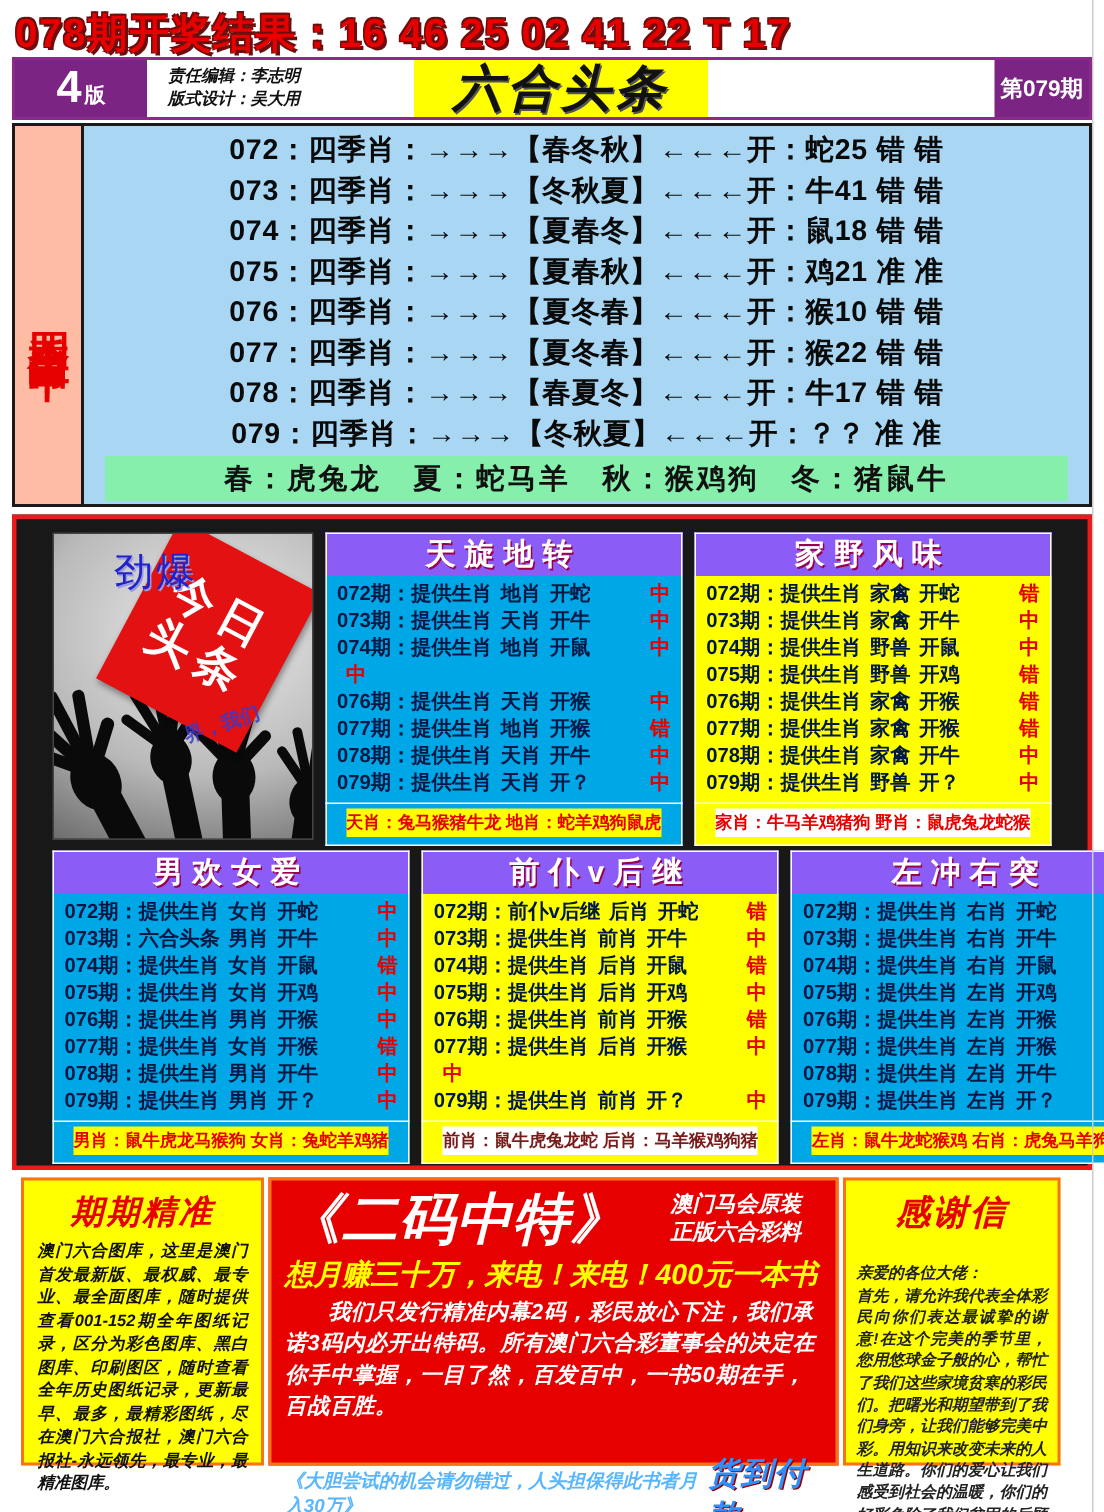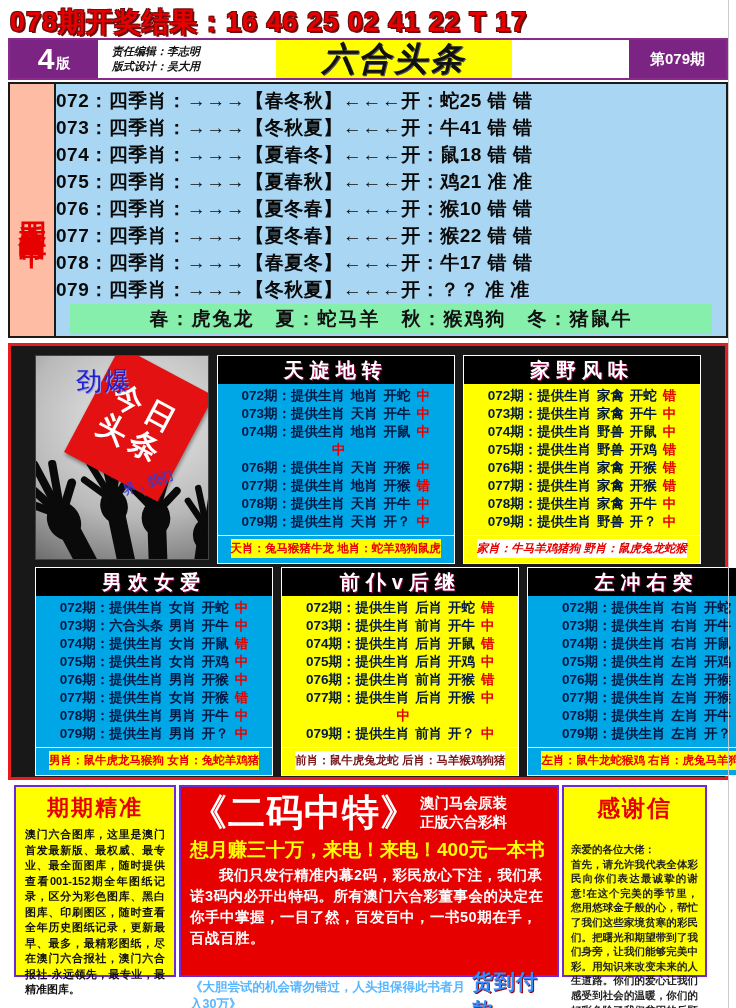--- a/index.html
+++ b/index.html
@@ -14,35 +14,35 @@
 
   
   .masthead { margin:2px 8px 0 8px; height:42px; border:2px solid #8a2a8a;
     background:#fff; display:flex; align-items:stretch; }
   .pagebox { width:88px; background:#7b2483; color:#fff; display:flex;
     align-items:center; justify-content:center; }
   .pagebox .num { font-size:30px; font-weight:bold; line-height:1; }
   .pagebox .suf { font-size:14px; font-weight:bold; margin:10px 0 0 2px; }
   .credits { width:178px; padding:4px 0 0 14px; font-size:11px; font-weight:bold;
     font-style:italic; color:#111; line-height:15px; }
-  .titlebox { width:236px; background:#ffff00; display:flex; align-items:center;
+  .titlebox { width:196px; background:#ffff00; display:flex; align-items:center;
     justify-content:center; font-size:33px; font-weight:bold; color:#111;
     letter-spacing:3px; font-style:italic; text-shadow:1px 1px 0 #555; }
   .mast-spacer { flex:1; background:#fff; }
-  .issuebox { width:97px; background:#7b2483; color:#fff; display:flex;
+  .issuebox { width:63px; background:#7b2483; color:#fff; display:flex;
     align-items:center; justify-content:center; font-size:15px; font-weight:bold; }
 
   
   .season { margin:2px 8px 0 8px; height:256px; border:2px solid #1a1a1a; display:flex; }
   .season-side { width:46px; background:#ffbca4; border-right:2px solid #1a1a1a;
     display:flex; align-items:center; justify-content:center; }
   .season-side span { writing-mode:vertical-rl; text-orientation:upright;
     color:#e60000; font-size:28px; font-weight:bold; letter-spacing:3px; line-height:1; }
   .season-body { flex:1; background:#a9d7f3; padding-top:3px; }
-  .srow { height:27px; line-height:27px; font-size:19px;
+  .srow { height:27px; line-height:27px; text-align:center; font-size:19px;
     font-weight:bold; color:#0a0a0a; white-space:nowrap; letter-spacing:0.5px; }
   .season-legend { margin:1px 14px 0 14px; background:#86efac; text-align:center;
     font-size:19px; font-weight:bold; color:#111; padding:2px 0; letter-spacing:2px; }
 
   
   .midsec { margin:5px 8px 0 8px; background:#181818; border:3px solid #e81c1c;
     padding:9px 24px 8px 24px; }
   .midrow { display:flex; gap:8px; }
   .midrow + .midrow { margin-top:7px; }
   .midrow1 { height:205px; }
@@ -54,47 +54,47 @@
   .jinbao { position:absolute; top:8px; left:12px; color:#2222cc; font-size:26px;
     font-weight:normal; letter-spacing:2px; text-shadow:1px 1px 0 #9999dd;margin-left:28px; }
   .sign { position:absolute; top:8px; right:16px; width:106px; height:120px;
     background:#e31111; transform:rotate(28deg); display:flex; flex-direction:column;
     align-items:center; justify-content:center; box-shadow:2px 2px 4px rgba(0,0,0,.4); }
   .sign div { color:#fff; font-size:30px; font-weight:bold; letter-spacing:6px; line-height:34px; }
   .fragment { position:absolute; top:118px; left:86px; color:#3a3acc; font-size:13px;
     font-weight:bold; transform:rotate(-18deg); opacity:.85; }
 
   .panel { flex:1; display:flex; flex-direction:column; }
-  .phead { background:#000000; color:#ffffff; text-align:center; font-size:20px;
+  .phead { background:#8b5cf6; color:#ffffff; text-align:center; font-size:20px;
     font-weight:bold; letter-spacing:6px; height:29px; line-height:29px;
     border:1px solid #fff; border-bottom:none; text-shadow:1px 1px 0 #99004d; }
   .pbody { flex:1; border:1px solid #fff; border-top:none; padding:3px 7px 4px 7px;
-    display:flex; flex-direction:column; justify-content:space-evenly;align-items:center; }
+    display:flex; flex-direction:column; justify-content:space-evenly; }
   .pbody.blue   { background:#00a7e6; }
   .pbody.yellow { background:#ffff00; }
   .prow { display:flex; justify-content:space-between; align-items:center;
     font-size:13.5px; font-weight:bold; color:#001844; white-space:nowrap;
     word-spacing:2px; }
   .prow .pverdict { color:#e60000; margin-left:6px; }
   .pfoot { margin:3px 6px 1px 6px; text-align:center; font-size:11.5px;
     font-weight:bold; padding:2px 0; white-space:nowrap; }
   .pfoot.fy { background:#ffff00; color:#e60000; }
   .pfoot.fw { background:#ffffff; color:#e60000; }
   .pfoot.fwd { background:#ffffff; color:#7a1a1a; }
 
   
   .bottomsec { margin:5px 0 0 14px; display:flex; gap:3px; height:192px; }
-  .bpanel { border:2px solid #6d28d9; }
+  .bpanel { border:2px solid #f97316;font-style:italic; }
   .jingzhun { width:162px; background:#ffff00; padding:3px 9px; }
   .btitle { text-align:center; color:#e60000; font-size:22px; font-weight:bold;
     letter-spacing:2px; margin:3px 0 4px 0; }
   .jz-body { font-size:11px; font-weight:bold; color:#111; line-height:15.5px;
     text-align:justify; }
   .erma { width:380px; background:#e60000; padding:3px 9px; color:#fff; }
-  .erma-titlerow { display:flex; align-items:center; }
+  .erma-titlerow { display:flex; align-items:center;gap:27px; }
   .erma-title { font-size:37px; font-weight:bold; letter-spacing:1px; white-space:nowrap;
     line-height:46px; }
   .erma-sub { font-size:14.5px; font-weight:bold; line-height:19px; margin-left:2px; }
   .erma-highlight { color:#ffff00; font-size:19px; font-weight:bold; margin:1px 0 2px 0;
     white-space:nowrap; }
   .erma-body { font-size:14.5px; font-weight:bold; line-height:21px; text-indent:2em;
     letter-spacing:0.5px; }
   .erma-noterow { display:flex; justify-content:flex-end; align-items:center;
     margin-top:19px; }
   .erma-note { color:#58b6ff; font-size:12.5px; font-weight:bold; }
@@ -273,21 +273,21 @@
   <div class="prow">
     <span class="ptext">078期：提供生肖 家禽 开牛</span>
     <span class="pverdict">中</span>
   </div>
 
   <div class="prow">
     <span class="ptext">079期：提供生肖 野兽 开？</span>
     <span class="pverdict">中</span>
   </div>
 </div>
-        <div class="pbody yellow" style="flex:0 0 auto; padding-top:0;font-style:italic;">
+        <div class="pbody yellow" style="flex:0 0 auto; padding-top:0;">
           <div class="pfoot fw">家肖：牛马羊鸡猪狗 野肖：鼠虎兔龙蛇猴</div>
         </div>
       </div>
     </div>
 
     <div class="midrow midrow2">
       <div class="panel">
         <div class="phead">男欢女爱</div>
         <div class="pbody blue">
   <div class="prow">
@@ -332,21 +332,21 @@
 </div>
         <div class="pbody blue" style="flex:0 0 auto; padding-top:0;">
           <div class="pfoot fy">男肖：鼠牛虎龙马猴狗 女肖：兔蛇羊鸡猪</div>
         </div>
       </div>
 
       <div class="panel">
         <div class="phead">前仆v后继</div>
         <div class="pbody yellow">
   <div class="prow">
-    <span class="ptext">072期：提供生肖 后肖 开蛇</span>
+    <span class="ptext">072期：前仆v后继 后肖 开蛇</span>
     <span class="pverdict">错</span>
   </div>
 
   <div class="prow">
     <span class="ptext">073期：提供生肖 前肖 开牛</span>
     <span class="pverdict">中</span>
   </div>
 
   <div class="prow">
     <span class="ptext">074期：提供生肖 后肖 开鼠</span>

